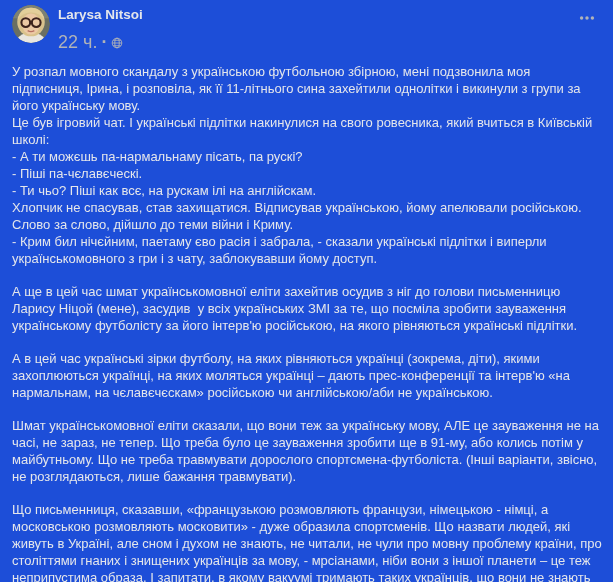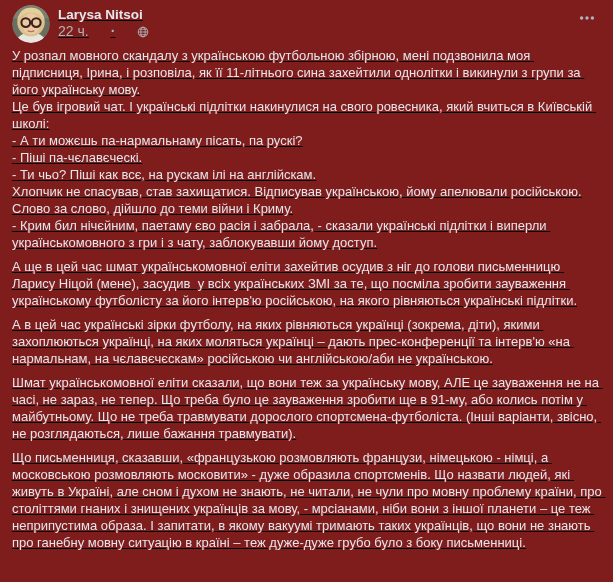--- a/index.html
+++ b/index.html
@@ -7,23 +7,22 @@
     width: 613px;
     height: 582px;
     background: #242526;
     overflow: hidden;
     font-family: "Liberation Sans", "DejaVu Sans", sans-serif;
   }
   .post-card {
     position: relative;
     width: 100%;
     height: 100%;
-    background: #7f1d1d;
+    background: #1d4ed8;
     box-sizing: border-box;
-    text-decoration: underline;
   }
   .post-header {
     display: flex;
     align-items: flex-start;
     padding: 5px 12px 0 12px;
     height: 42px;
     box-sizing: border-box;
   }
   .avatar-wrap {
     width: 38px;
@@ -41,24 +40,24 @@
   .author-name {
     color: #e4e6eb;
     font-size: 13.5px;
     font-weight: 700;
     line-height: 17px;
     cursor: pointer;
   }
   .post-meta {
     display: flex;
     align-items: center;
-    gap: 22px;
-    margin-top: 1px;
+    gap: 4px;
+    margin-top: 12px;
     color: #b0b3b8;
-    font-size: 14px;
+    font-size: 18px;
     line-height: 15px;
   }
   .timestamp { cursor: pointer; }
   .meta-sep { font-weight: 700; }
   .globe-icon svg { display: block; }
   .post-options {
     position: absolute;
     top: 6px;
     right: 12px;
     width: 28px;
@@ -69,21 +68,21 @@
     border-radius: 6px;
     cursor: pointer;
   }
   .post-body {
     padding: 5px 10px 0 12px;
     color: #e4e6eb;
     font-size: 13px;
     line-height: 17px;
   }
   .post-paragraph {
-    margin: 0 0 7px 0;
+    margin: 16px 0 7px 0;
     white-space: pre-wrap;
   }
   .post-paragraph:last-child { margin-bottom: 0; }
 </style>
 </head>
 <body>
 
 <div class="post-card">
 
   <div class="post-header">

